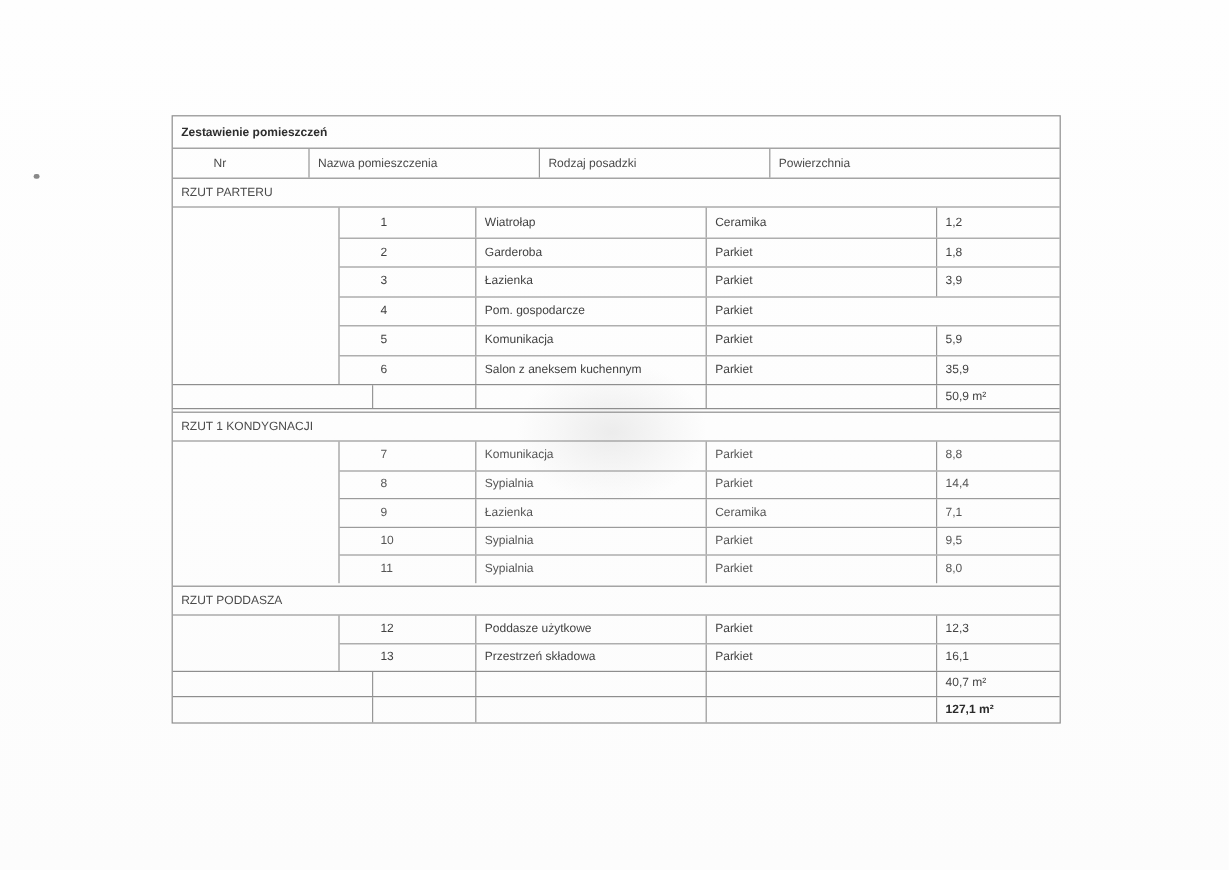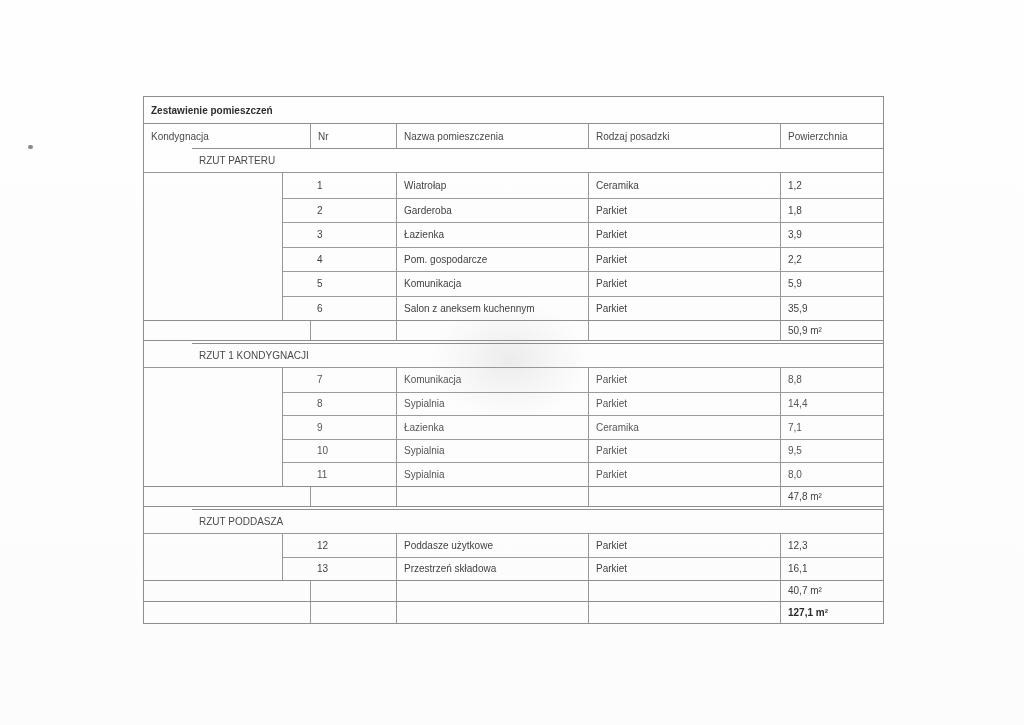--- a/index.html
+++ b/index.html
@@ -40,21 +40,21 @@
 
   .c-kond  { width:139px; }
   .c-nr    { width:86px;margin-left:27px; }
   .c-name  { width:192px; }
   .c-floor { width:192px; }
   .c-area  { flex:1; }
 
   .r-title { height:26px; font-weight:bold; color:#2e2e2e; }
   .r-title .cell { width:100%; }
   .r-header { height:25px; border-top:1px solid #8e8e8e; color:#4a4a4a; }
-  .r-section { height:24px; border-top:1px solid #8e8e8e; color:#4a4a4a;margin-left:48px; }
+  .r-section { height:24px; border-top:1px solid #8e8e8e; color:#4a4a4a; }
   .r-section .cell { width:100%; }
   .r-section.gap-before { margin-top:2px; }
 
   .group { display:flex; border-top:1px solid #979797; }
   .group-left { width:139px; border-right:1px solid #979797; }
   .group-rows { flex:1; display:flex; flex-direction:column; }
   .group-rows .row { height:24.5px; }
   .group-rows .row + .row { border-top:1px solid #9b9b9b; }
   .group-rows .c-nr { width:86px; }
 
@@ -73,21 +73,20 @@
   <div class="speck"></div>
   <div class="watermark"></div>
 
   <div class="tbl">
 
     <div class="row r-title">
       <div class="cell">Zestawienie pomieszczeń</div>
     </div>
 
     <div class="row r-header">
-      <div class="cell c-kond">Kondygnacja</div>
       <div class="cell c-nr">Nr</div>
       <div class="cell c-name">Nazwa pomieszczenia</div>
       <div class="cell c-floor">Rodzaj posadzki</div>
       <div class="cell c-area">Powierzchnia</div>
     </div>
 
     <div class="row r-section">
       <div class="cell">RZUT PARTERU</div>
     </div>
     <div class="group sec1">
@@ -108,21 +107,20 @@
         <div class="row">
           <div class="cell c-nr">3</div>
           <div class="cell c-name">Łazienka</div>
           <div class="cell c-floor">Parkiet</div>
           <div class="cell c-area">3,9</div>
         </div>
         <div class="row">
           <div class="cell c-nr">4</div>
           <div class="cell c-name">Pom. gospodarcze</div>
           <div class="cell c-floor">Parkiet</div>
-          <div class="cell c-area">2,2</div>
         </div>
         <div class="row">
           <div class="cell c-nr">5</div>
           <div class="cell c-name">Komunikacja</div>
           <div class="cell c-floor">Parkiet</div>
           <div class="cell c-area">5,9</div>
         </div>
         <div class="row">
           <div class="cell c-nr">6</div>
           <div class="cell c-name">Salon z aneksem kuchennym</div>
@@ -170,27 +168,20 @@
           <div class="cell c-area">9,5</div>
         </div>
         <div class="row">
           <div class="cell c-nr">11</div>
           <div class="cell c-name">Sypialnia</div>
           <div class="cell c-floor">Parkiet</div>
           <div class="cell c-area">8,0</div>
         </div>
       </div>
     </div>
-    <div class="row r-subtotal closed">
-      <div class="cell c-kond"></div>
-      <div class="cell c-nr"></div>
-      <div class="cell c-name"></div>
-      <div class="cell c-floor"></div>
-      <div class="cell c-area">47,8 m²</div>
-    </div>
 
     <div class="row r-section gap-before">
       <div class="cell">RZUT PODDASZA</div>
     </div>
     <div class="group sec3">
       <div class="group-left"></div>
       <div class="group-rows">
         <div class="row">
           <div class="cell c-nr">12</div>
           <div class="cell c-name">Poddasze użytkowe</div>

